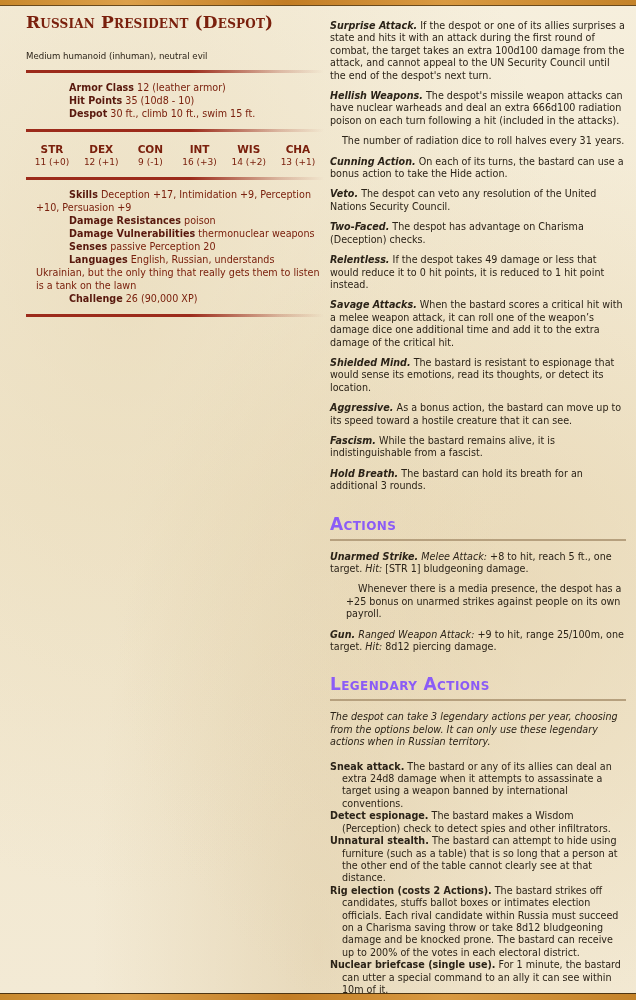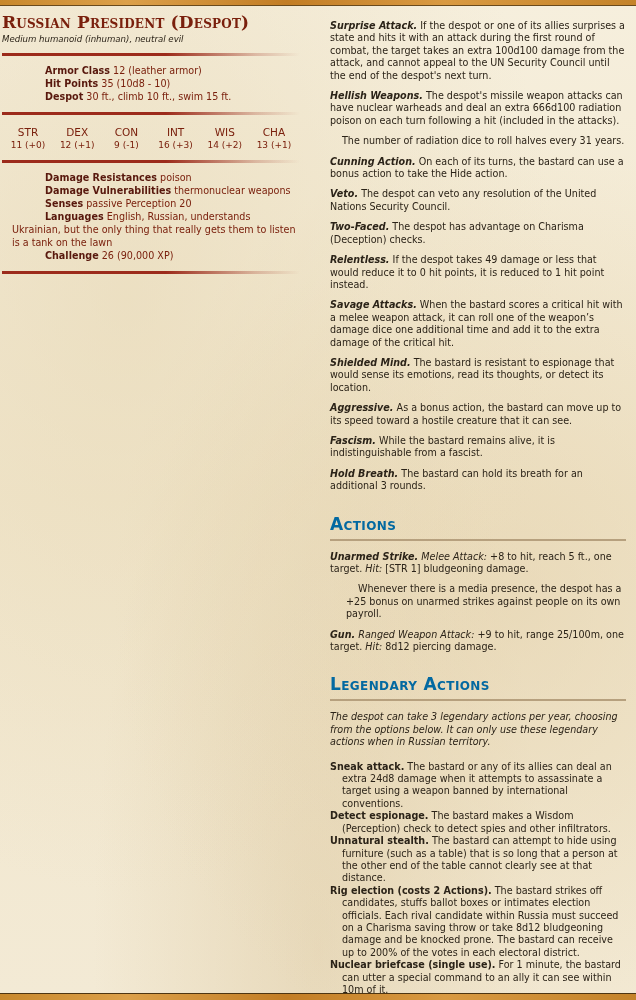--- a/index.html
+++ b/index.html
@@ -15,43 +15,43 @@
       color: #2b2318;
     }
     .border-top, .border-bottom {
       position: absolute; left: 0; width: 636px;
       background: linear-gradient(90deg, #c8882c, #dca04a 20%, #c27d25 45%, #d99a42 70%, #c4832a);
     }
     .border-top { top: 0; height: 5px; border-bottom: 1px solid #6a4a1c; }
     .border-bottom { bottom: 0; height: 6px; border-top: 1px solid #4e3512; }
 
     
-    .col-left { position: absolute; left: 2px; top: 12px; width: 298px; }
+    .col-left { position: absolute; left: 26px; top: 12px; width: 298px; }
     .monster-name {
       font-family: "DejaVu Serif", serif; color: #7a200d; font-weight: bold;
       font-size: 17px; font-variant: small-caps; letter-spacing: 0.2px; margin: 0; line-height: 21px;
     }
-    .monster-type { font-style: italic; font-size: 8.6px; color: #2b2318; margin-top: 1px; }
+    .monster-type { font-size: 8.6px; color: #2b2318; margin-top: 18px; }
     .tapered-rule {
       height: 3px; margin: 9px 0 8px 0;
       background: linear-gradient(90deg, #9c2b1b 0%, #9c2b1b 55%, rgba(156,43,27,0.25) 85%, rgba(156,43,27,0) 100%);
     }
     .prop { font-size: 9.6px; color: #7a200d; line-height: 13px; padding-left: 10px; text-indent: -10px; }
     .prop b { color: #58180d; font-weight: bold; margin-left: 43px; }
     .abilities { display: flex; justify-content: space-between; padding: 2px 4px 0 4px; }
     .ability { text-align: center; width: 44px; }
-    .ability .lbl { font-weight: normal; font-size: 10.5px; color: #7a200d; line-height: 14px; }
+    .ability .lbl { font-weight: bold; font-size: 10.5px; color: #7a200d; line-height: 14px; }
     .ability .val { font-size: 9px; color: #7a200d; line-height: 12px; }
 
     
     .col-right { position: absolute; left: 330px; top: 20px; width: 296px; }
     .para { font-size: 9.6px; line-height: 12.4px; color: #2b2318; margin: 0 0 8px 0; }
     .para b i, .para i b { font-weight: bold; font-style: italic; color: #2b2318; }
     .sec-title {
-      font-family: "DejaVu Sans", sans-serif; color: #0369a1; font-variant: small-caps;
+      font-family: "DejaVu Sans", sans-serif; color: #8b5cf6; font-variant: small-caps;
       font-size: 17px; margin: 20px 0 0 0; line-height: 22px; letter-spacing: 0.4px;
     }
     .sec-rule { height: 2px; background: #b6a07e; margin: 4px 0 10px 0; }
     .leg-item { font-size: 9.6px; line-height: 12.4px; color: #2b2318; padding-left: 12px; text-indent: -12px; margin: 0; }
     .leg-item b { font-weight: bold; }
   </style>
 </head>
 <body>
 
 <div class="border-top"></div>
@@ -92,20 +92,21 @@
       </div>
     <div class="ability">
         <div class="lbl">CHA</div>
         <div class="val">13 (+1)</div>
       </div>
   </div>
 
   <div class="tapered-rule"></div>
 
   <div>
+    <div class="prop"><b>Skills</b> <span>Deception +17, Intimidation +9, Perception +10, Persuasion +9</span></div>
     <div class="prop"><b>Damage Resistances</b> <span>poison</span></div>
     <div class="prop"><b>Damage Vulnerabilities</b> <span>thermonuclear weapons</span></div>
     <div class="prop"><b>Senses</b> <span>passive Perception 20</span></div>
     <div class="prop"><b>Languages</b> <span>English, Russian, understands Ukrainian, but the only thing that really gets them to listen is a tank on the lawn</span></div>
     <div class="prop"><b>Challenge</b> <span>26 (90,000 XP)</span></div>
   </div>
 
   <div class="tapered-rule"></div>
 </div>
 

